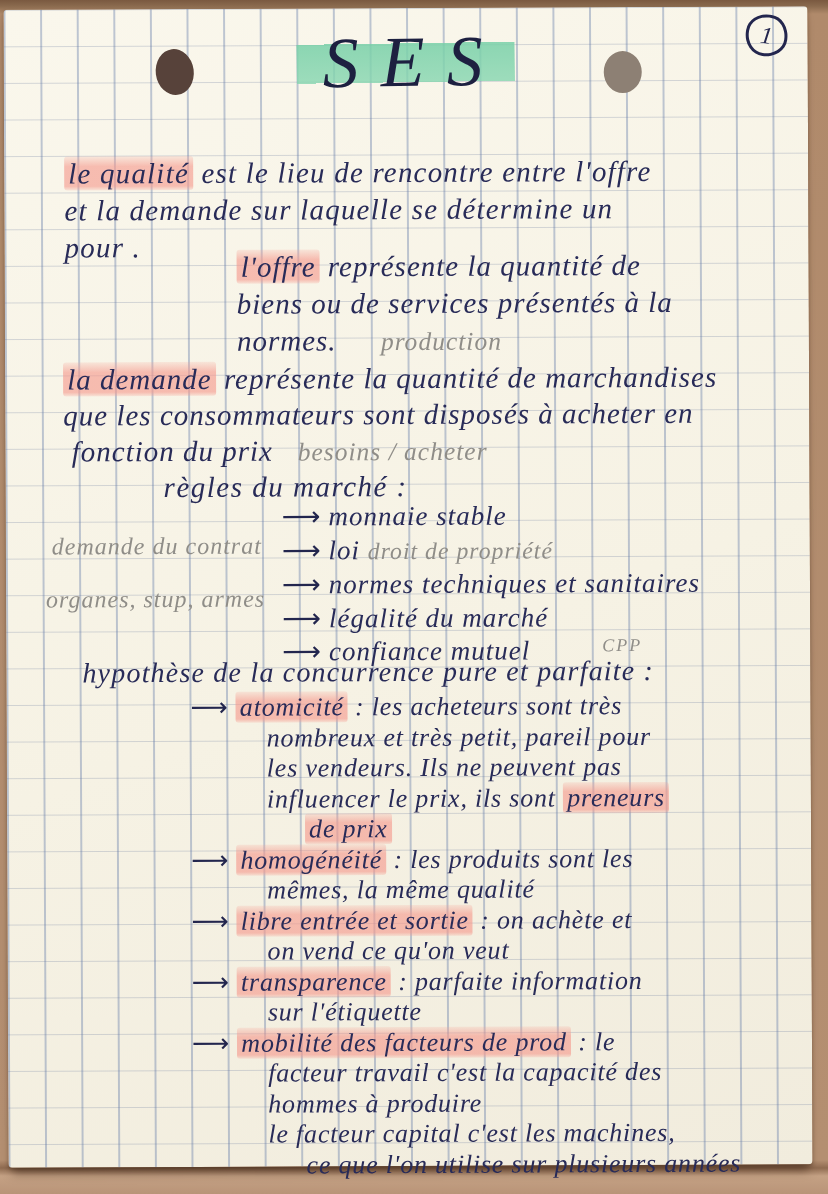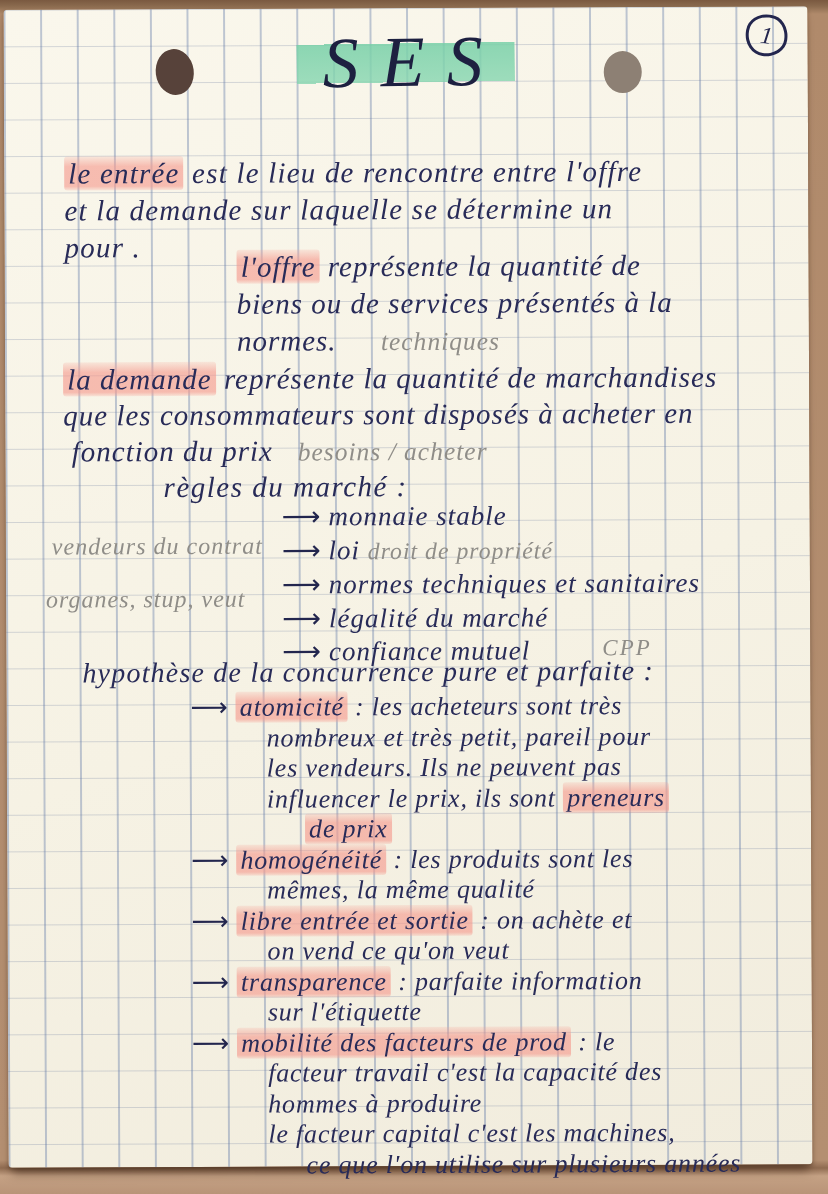--- a/index.html
+++ b/index.html
@@ -53,43 +53,43 @@
   .block-regles-heading{left:158px;top:462px;font-size:29px;letter-spacing:1.5px;}
   .block-regles-list{left:276px;top:492px;font-size:27px;line-height:33.5px;letter-spacing:1px;}
   .block-hypothese-heading{left:76px;top:648px;font-size:28px;letter-spacing:1.2px;}
   .block-hypothese-list{left:78px;top:684px;font-size:26px;line-height:30.5px;letter-spacing:0.8px;}
   .block-hypothese-list .it{margin-left:106px;}
   .block-hypothese-list .cont{margin-left:182px;}
   .block-hypothese-list .cont2{margin-left:220px;}
   .margin-note{position:absolute;color:#8f8d88;font-style:italic;font-size:24px;letter-spacing:1px;white-space:pre;}
   .mn-contrat{left:46px;top:524px;}
   .mn-organes{left:40px;top:577px;}
-  .mn-cpp{left:596px;top:628px;font-size:23px;letter-spacing:2px;text-align:center;}
+  .mn-cpp{left:596px;top:628px;font-size:18px;letter-spacing:2px;text-align:center;}
 </style>
 </head>
 <body>
 
 <div class="paper">
   <div class="hole hole-left"></div>
   <div class="hole hole-right"></div>
 
   <div class="page-num">
     <span>1</span>
   </div>
 
   <div class="title-row">
     <span class="title-hl">SES</span>
   </div>
 
   <div id="blocks">
-      <div class="block block-intro"><div class="line"><span class="seg seg-hl">le entrée</span><span class="seg seg-ink"> est le lieu de rencontre entre l'offre</span></div><div class="line"><span class="seg seg-ink">et la demande sur laquelle se détermine un</span></div><div class="line"><span class="seg seg-ink">pour .</span></div></div>
-      <div class="block block-offre"><div class="line"><span class="seg seg-hl">l'offre</span><span class="seg seg-ink"> représente la quantité de</span></div><div class="line"><span class="seg seg-ink">biens ou de services présentés à la</span></div><div class="line"><span class="seg seg-ink">normes.</span><span class="seg seg-pencil">      techniques</span></div></div>
+      <div class="block block-intro"><div class="line"><span class="seg seg-hl">le qualité</span><span class="seg seg-ink"> est le lieu de rencontre entre l'offre</span></div><div class="line"><span class="seg seg-ink">et la demande sur laquelle se détermine un</span></div><div class="line"><span class="seg seg-ink">pour .</span></div></div>
+      <div class="block block-offre"><div class="line"><span class="seg seg-hl">l'offre</span><span class="seg seg-ink"> représente la quantité de</span></div><div class="line"><span class="seg seg-ink">biens ou de services présentés à la</span></div><div class="line"><span class="seg seg-ink">normes.</span><span class="seg seg-pencil">      production</span></div></div>
       <div class="block block-demande"><div class="line"><span class="seg seg-hl">la demande</span><span class="seg seg-ink"> représente la quantité de marchandises</span></div><div class="line"><span class="seg seg-ink">que les consommateurs sont disposés à acheter en</span></div><div class="line"><span class="seg seg-ink"> fonction du prix   </span><span class="seg seg-pencil">besoins / acheter</span></div></div>
       <div class="block block-regles-heading"><div class="line"><span class="seg seg-ink">règles du marché :</span></div></div>
       <div class="block block-regles-list"><div class="line"><span class="seg seg-arrow">⟶</span><span class="seg seg-ink">monnaie stable</span></div><div class="line"><span class="seg seg-arrow">⟶</span><span class="seg seg-ink">loi </span><span class="seg seg-pencil">droit de propriété</span></div><div class="line"><span class="seg seg-arrow">⟶</span><span class="seg seg-ink">normes techniques et sanitaires</span></div><div class="line"><span class="seg seg-arrow">⟶</span><span class="seg seg-ink">légalité du marché</span></div><div class="line"><span class="seg seg-arrow">⟶</span><span class="seg seg-ink">confiance mutuel</span></div></div>
       <div class="block block-hypothese-heading"><div class="line"><span class="seg seg-ink">hypothèse de la concurrence pure et parfaite :</span></div></div>
       <div class="block block-hypothese-list"><div class="line it"><span class="seg seg-arrow">⟶</span><span class="seg seg-hl">atomicité</span><span class="seg seg-ink"> : les acheteurs sont très</span></div><div class="line cont"><span class="seg seg-ink">nombreux et très petit, pareil pour</span></div><div class="line cont"><span class="seg seg-ink">les vendeurs. Ils ne peuvent pas</span></div><div class="line cont"><span class="seg seg-ink">influencer le prix, ils sont </span><span class="seg seg-hl">preneurs</span></div><div class="line cont2"><span class="seg seg-hl">de prix</span></div><div class="line it"><span class="seg seg-arrow">⟶</span><span class="seg seg-hl">homogénéité</span><span class="seg seg-ink"> : les produits sont les</span></div><div class="line cont"><span class="seg seg-ink">mêmes, la même qualité</span></div><div class="line it"><span class="seg seg-arrow">⟶</span><span class="seg seg-hl">libre entrée et sortie</span><span class="seg seg-ink"> : on achète et</span></div><div class="line cont"><span class="seg seg-ink">on vend ce qu'on veut</span></div><div class="line it"><span class="seg seg-arrow">⟶</span><span class="seg seg-hl">transparence</span><span class="seg seg-ink"> : parfaite information</span></div><div class="line cont"><span class="seg seg-ink">sur l'étiquette</span></div><div class="line it"><span class="seg seg-arrow">⟶</span><span class="seg seg-hl">mobilité des facteurs de prod</span><span class="seg seg-ink"> : le</span></div><div class="line cont"><span class="seg seg-ink">facteur travail c'est la capacité des</span></div><div class="line cont"><span class="seg seg-ink">hommes à produire</span></div><div class="line cont"><span class="seg seg-ink">le facteur capital c'est les machines,</span></div><div class="line cont2"><span class="seg seg-ink">ce que l'on utilise sur plusieurs années</span></div></div>
     </div>
 
-  <div class="margin-note mn-contrat">vendeurs du contrat</div>
-  <div class="margin-note mn-organes">organes, stup, veut</div>
+  <div class="margin-note mn-contrat">demande du contrat</div>
+  <div class="margin-note mn-organes">organes, stup, armes</div>
   <div class="margin-note mn-cpp">CPP</div>
 </div>
 
 </body></html>

